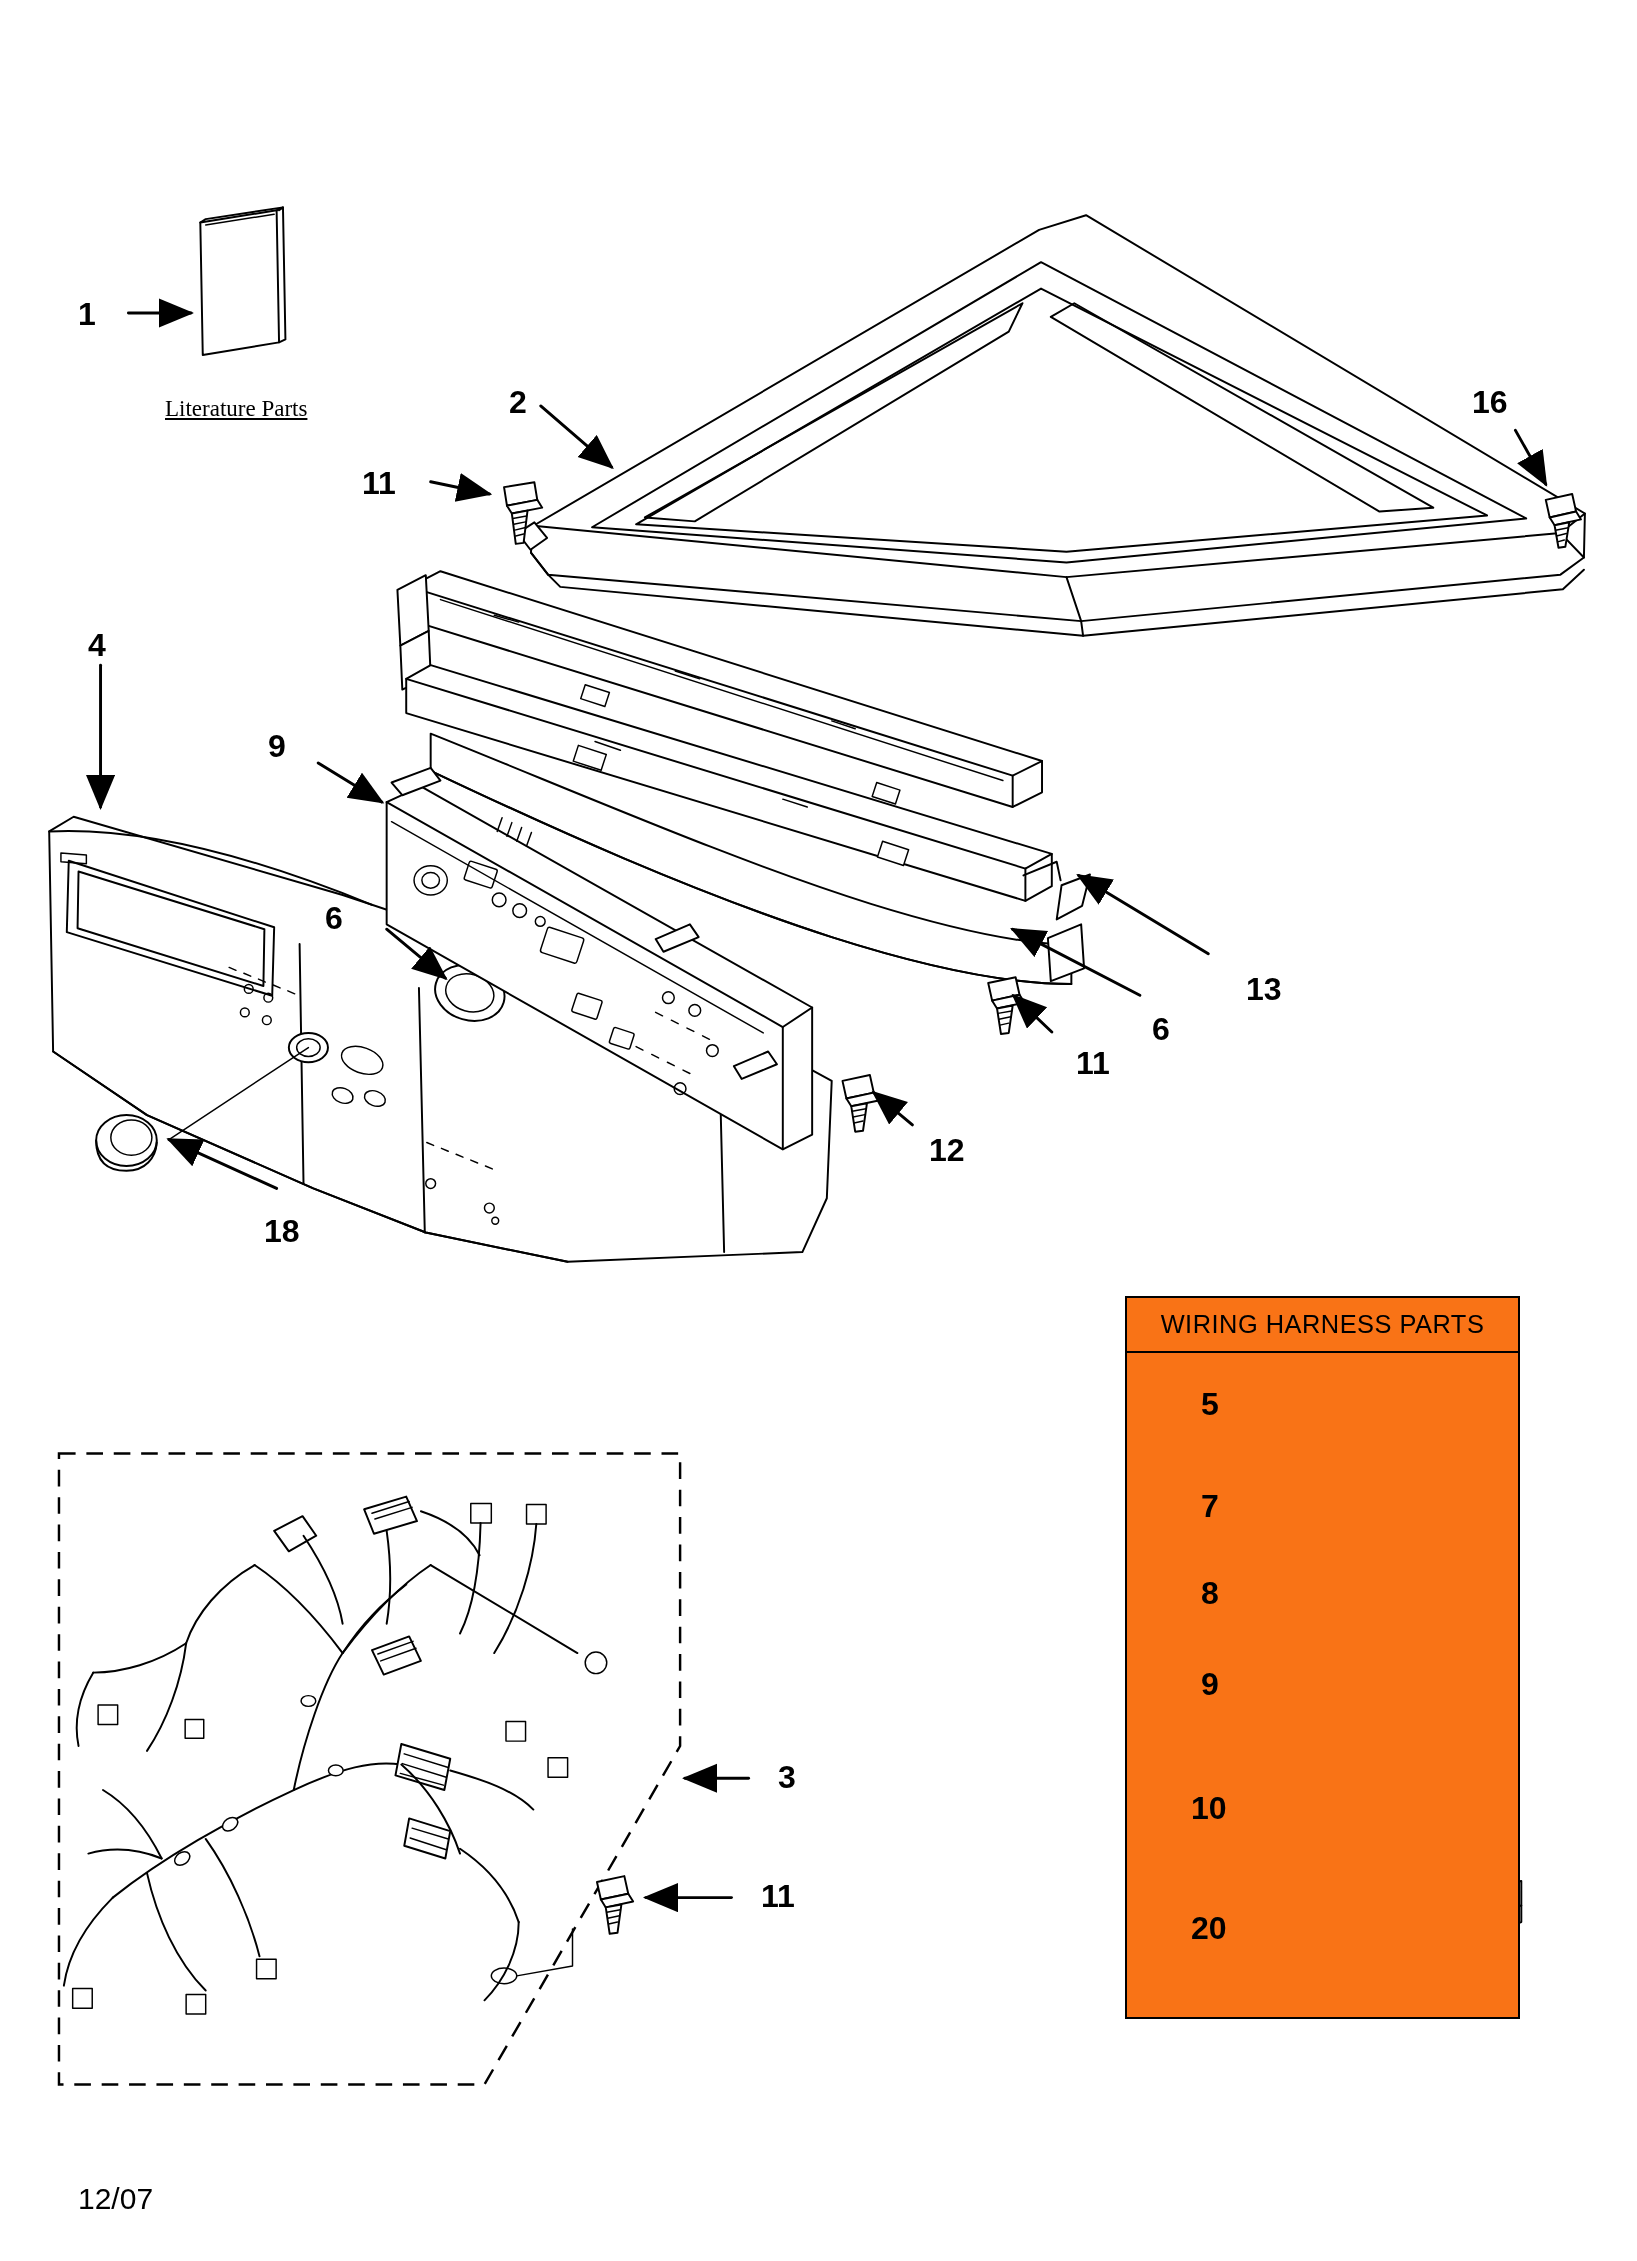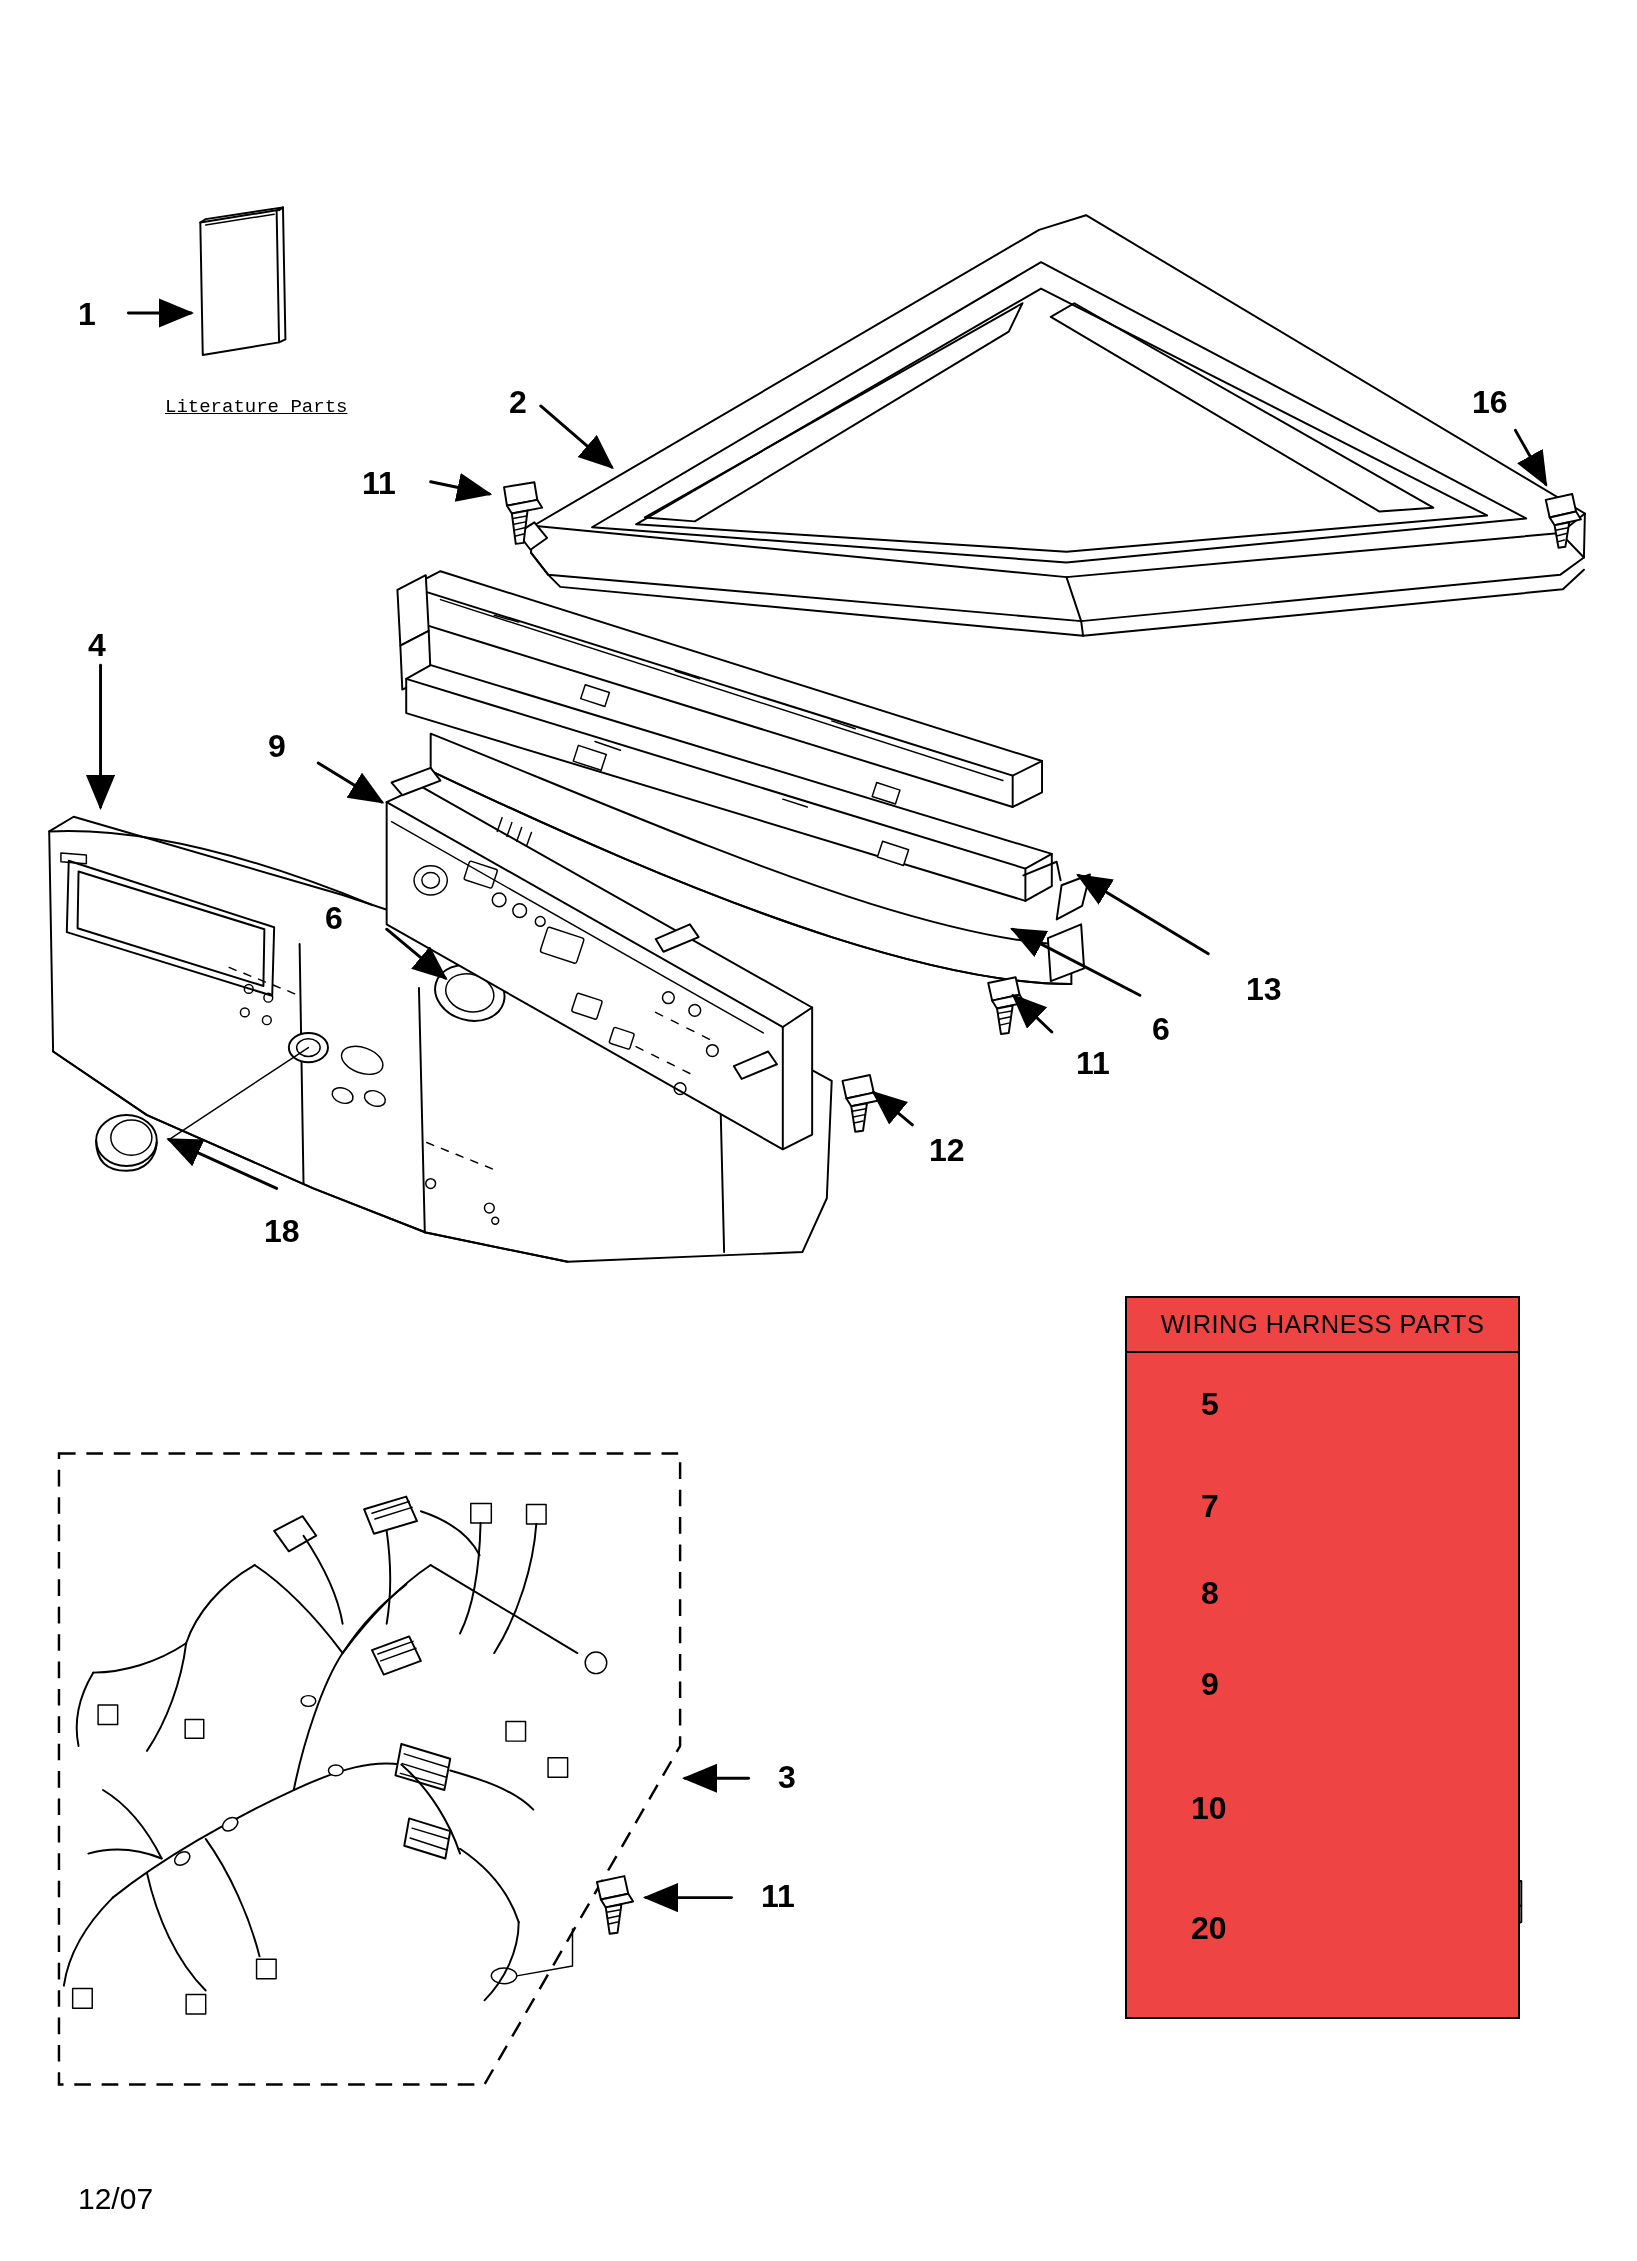--- a/index.html
+++ b/index.html
@@ -29,36 +29,36 @@
     position: absolute;
     font-family: "Liberation Sans", sans-serif;
     font-weight: bold;
     font-size: 32px;
     line-height: 1;
     color: #000;
     white-space: nowrap;
   }
   .label-underline {
     position: absolute;
-    font-family: Liberation Mono, monospace;
-    font-size: 19px;
+    font-family: Liberation Serif, serif;
+    font-size: 23px;
     text-decoration: underline;
     white-space: nowrap;
   }
   .datestamp {
     position: absolute;
     font-family: "Liberation Sans", sans-serif;
     font-weight: normal;
     font-size: 30px;
     white-space: nowrap;
   }
   .panel-box {
     position: absolute;
     border: 2.4px solid #000;
-    background: #ef4444;
+    background: #f97316;
   }
   .panel-title-bar {
     position: absolute;
     left: 0;
     top: 0;
     width: 100%;
     height: 55px;
     border-bottom: 2.4px solid #000;
     box-sizing: border-box;
     display: flex;

